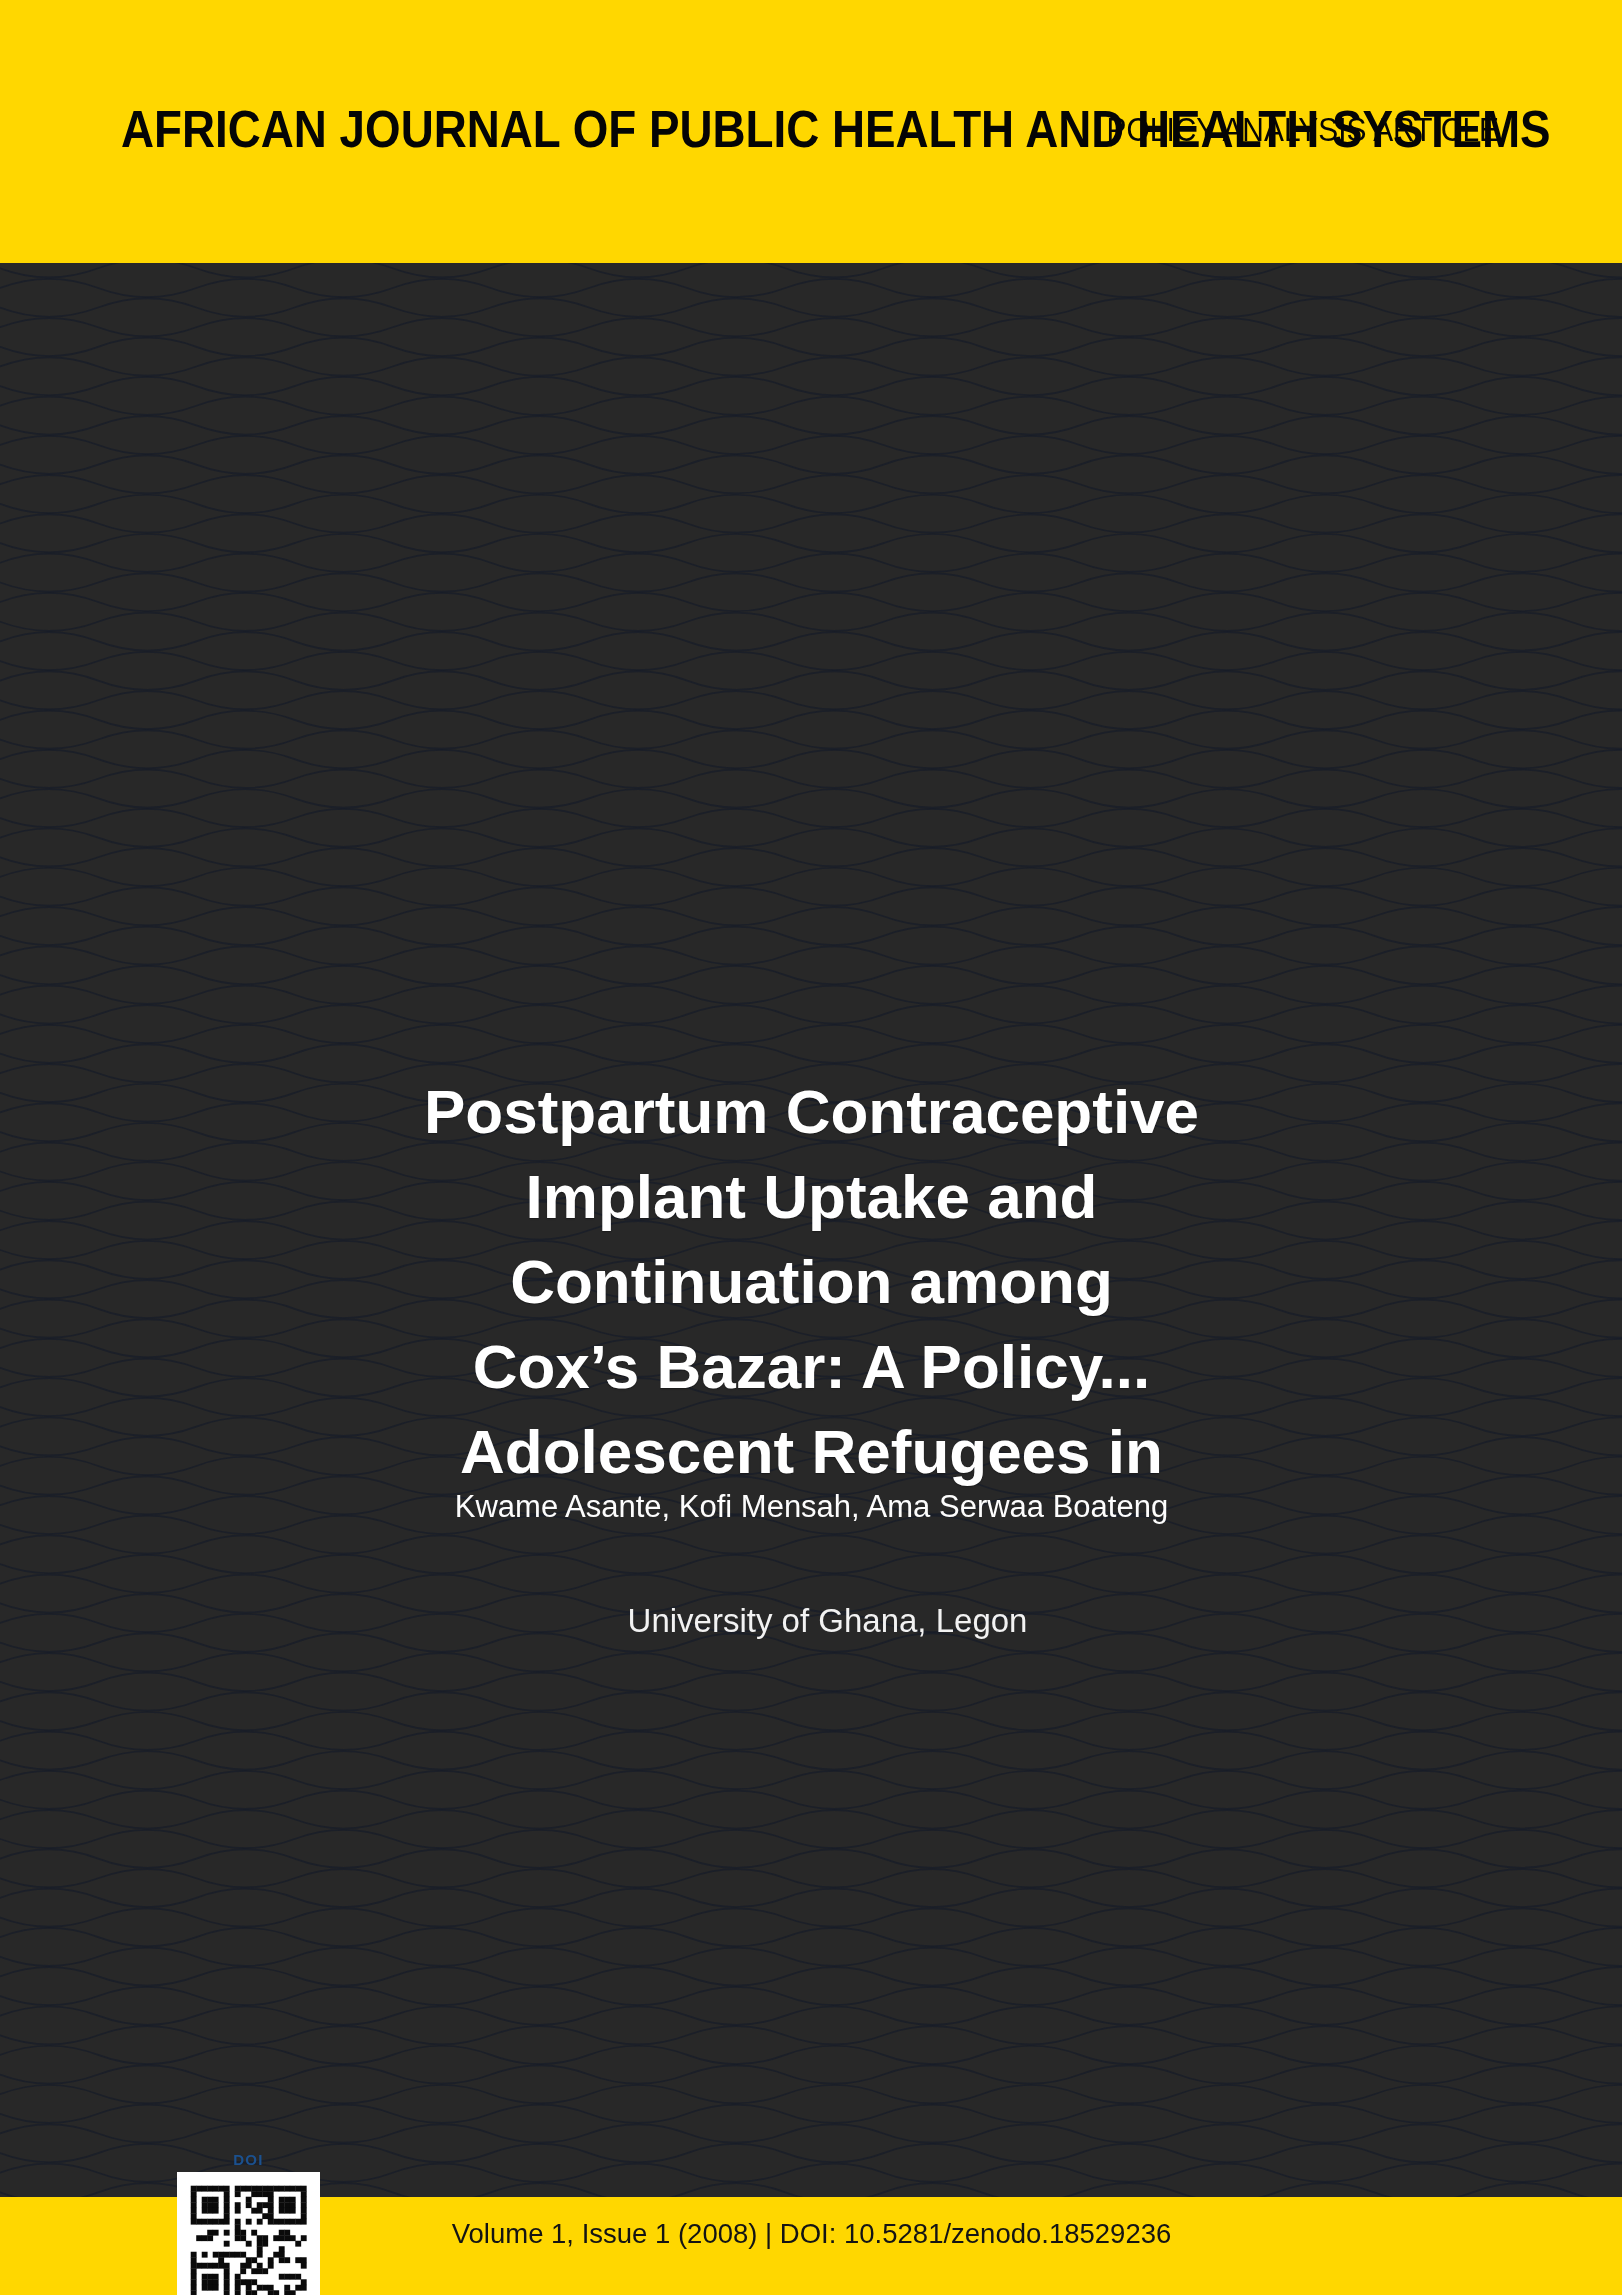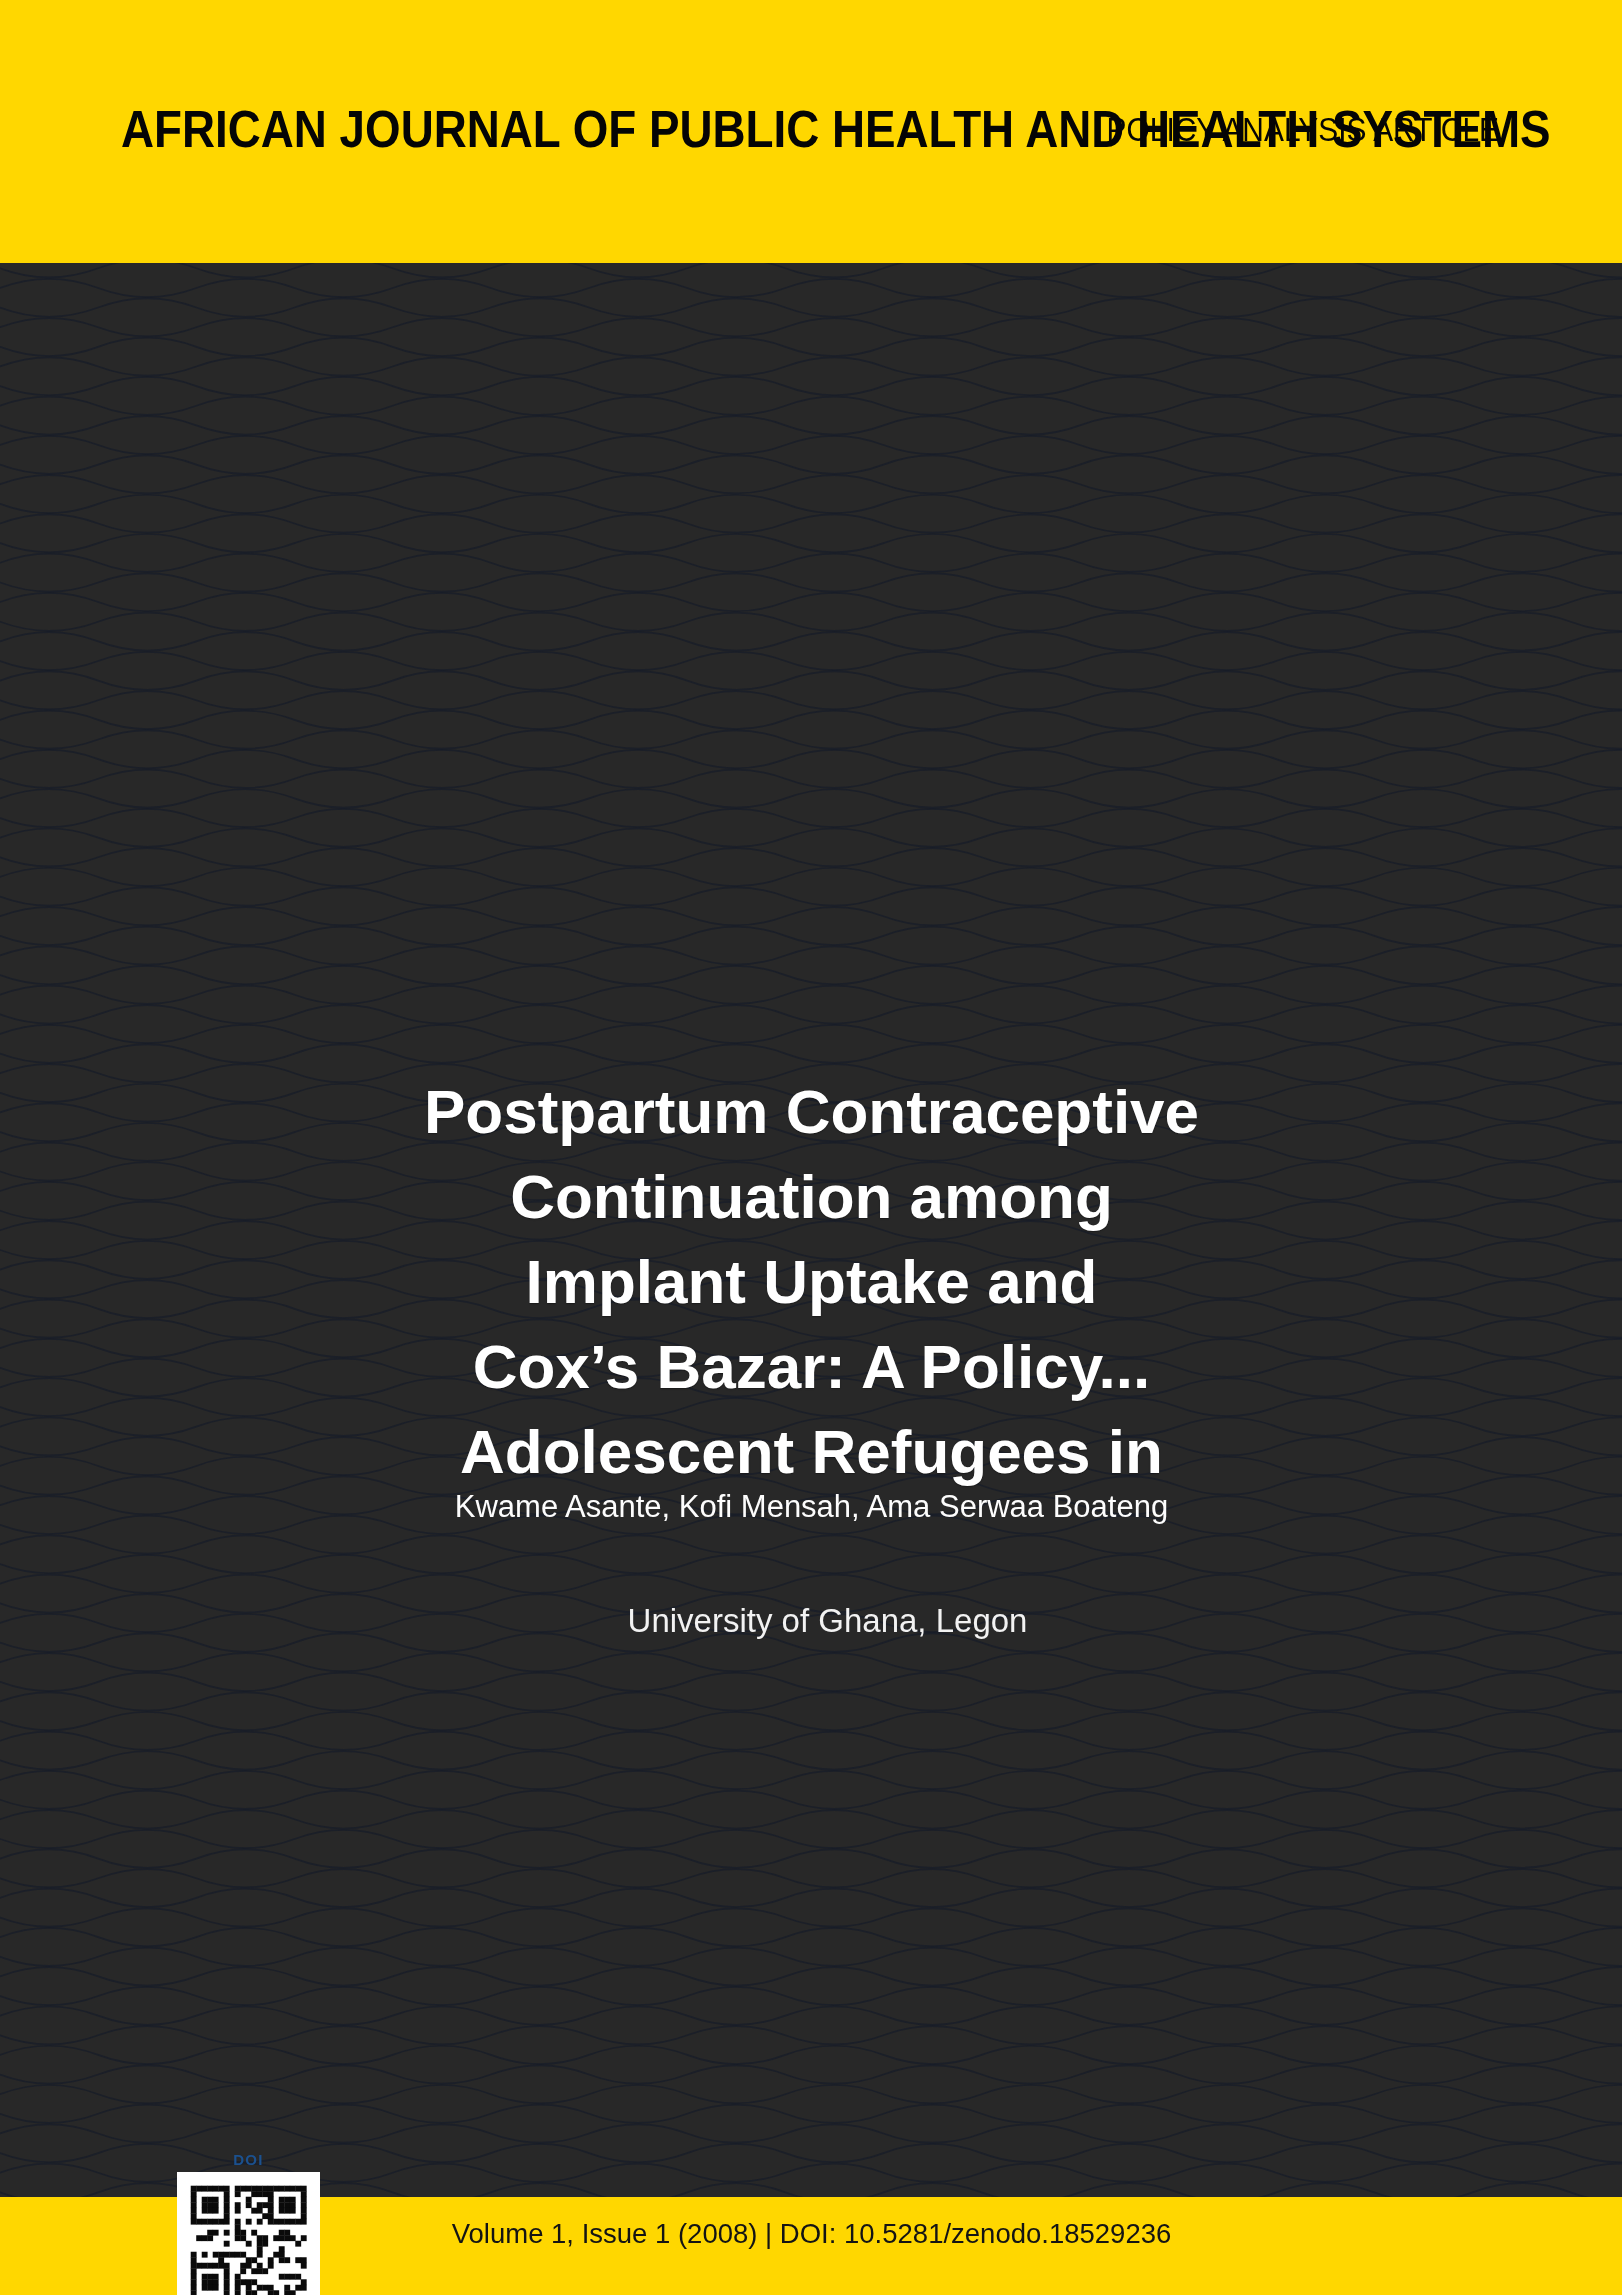--- a/index.html
+++ b/index.html
@@ -165,22 +165,22 @@
         <path d="M-300,2798 q75,-28 150,0 q75,28 150,0 q75,-28 150,0 q75,28 150,0 q75,-28 150,0 q75,28 150,0 q75,-28 150,0 q75,28 150,0 q75,-28 150,0 q75,28 150,0 q75,-28 150,0 q75,28 150,0 q75,-28 150,0 q75,28 150,0 q75,-28 150,0 q75,28 150,0 q75,-28 150,0 q75,28 150,0 q75,-28 150,0 q75,28 150,0 q75,-28 150,0 q75,28 150,0" fill="none" stroke="#101728" stroke-width="2.6" opacity="0.55"></path>
         <path d="M-450,2828 q75,-28 150,0 q75,28 150,0 q75,-28 150,0 q75,28 150,0 q75,-28 150,0 q75,28 150,0 q75,-28 150,0 q75,28 150,0 q75,-28 150,0 q75,28 150,0 q75,-28 150,0 q75,28 150,0 q75,-28 150,0 q75,28 150,0 q75,-28 150,0 q75,28 150,0 q75,-28 150,0 q75,28 150,0 q75,-28 150,0 q75,28 150,0 q75,-28 150,0 q75,28 150,0" fill="none" stroke="#101728" stroke-width="2.6" opacity="0.55"></path>
         <path d="M-300,2858 q75,-28 150,0 q75,28 150,0 q75,-28 150,0 q75,28 150,0 q75,-28 150,0 q75,28 150,0 q75,-28 150,0 q75,28 150,0 q75,-28 150,0 q75,28 150,0 q75,-28 150,0 q75,28 150,0 q75,-28 150,0 q75,28 150,0 q75,-28 150,0 q75,28 150,0 q75,-28 150,0 q75,28 150,0 q75,-28 150,0 q75,28 150,0 q75,-28 150,0 q75,28 150,0" fill="none" stroke="#101728" stroke-width="2.6" opacity="0.55"></path>
         <path d="M-450,2888 q75,-28 150,0 q75,28 150,0 q75,-28 150,0 q75,28 150,0 q75,-28 150,0 q75,28 150,0 q75,-28 150,0 q75,28 150,0 q75,-28 150,0 q75,28 150,0 q75,-28 150,0 q75,28 150,0 q75,-28 150,0 q75,28 150,0 q75,-28 150,0 q75,28 150,0 q75,-28 150,0 q75,28 150,0 q75,-28 150,0 q75,28 150,0 q75,-28 150,0 q75,28 150,0" fill="none" stroke="#101728" stroke-width="2.6" opacity="0.55"></path>
         <path d="M-300,2918 q75,-28 150,0 q75,28 150,0 q75,-28 150,0 q75,28 150,0 q75,-28 150,0 q75,28 150,0 q75,-28 150,0 q75,28 150,0 q75,-28 150,0 q75,28 150,0 q75,-28 150,0 q75,28 150,0 q75,-28 150,0 q75,28 150,0 q75,-28 150,0 q75,28 150,0 q75,-28 150,0 q75,28 150,0 q75,-28 150,0 q75,28 150,0 q75,-28 150,0 q75,28 150,0" fill="none" stroke="#101728" stroke-width="2.6" opacity="0.55"></path>
         <path d="M-450,2948 q75,-28 150,0 q75,28 150,0 q75,-28 150,0 q75,28 150,0 q75,-28 150,0 q75,28 150,0 q75,-28 150,0 q75,28 150,0 q75,-28 150,0 q75,28 150,0 q75,-28 150,0 q75,28 150,0 q75,-28 150,0 q75,28 150,0 q75,-28 150,0 q75,28 150,0 q75,-28 150,0 q75,28 150,0 q75,-28 150,0 q75,28 150,0 q75,-28 150,0 q75,28 150,0" fill="none" stroke="#101728" stroke-width="2.6" opacity="0.55"></path>
       </svg>
 
     <div class="title-block">
       <div class="title-line">Postpartum Contraceptive</div>
+      <div class="title-line">Implant Uptake and</div>
       <div class="title-line">Continuation among</div>
-      <div class="title-line">Implant Uptake and</div>
       <div class="title-line">Cox’s Bazar: A Policy...</div>
       <div class="title-line">Adolescent Refugees in</div>
     </div>
 
     <div class="authors">Kwame Asante, Kofi Mensah, Ama Serwaa Boateng</div>
 
     <div class="affiliation">University of Ghana, Legon</div>
 
     <div class="doi-label">DOI</div>
 

